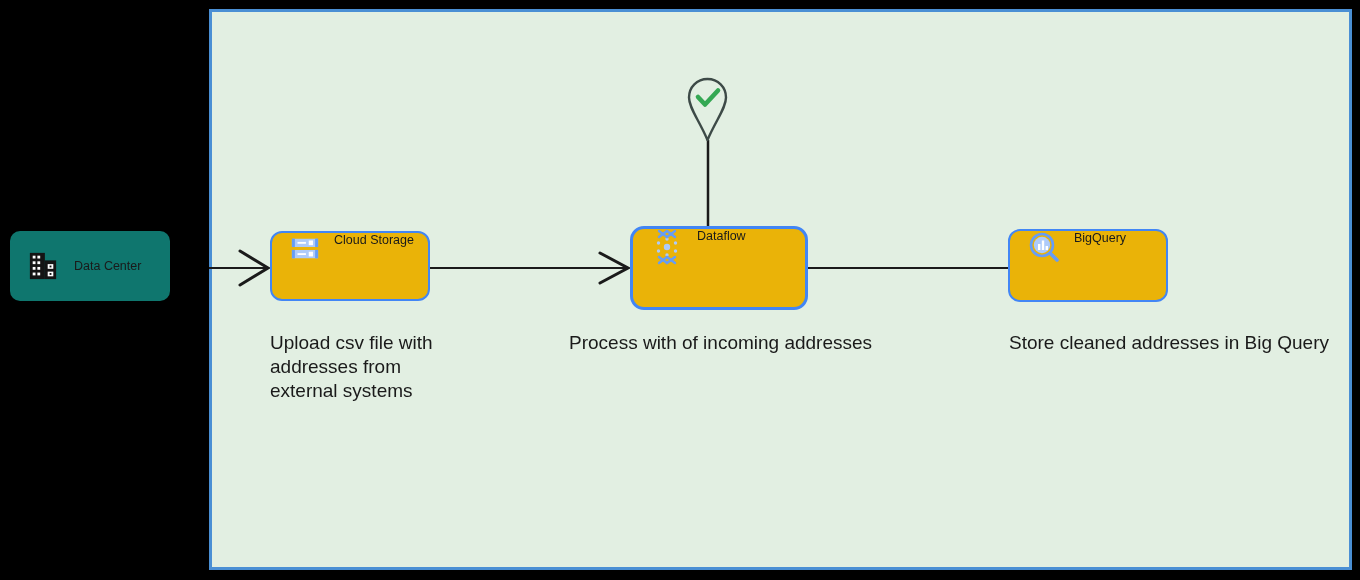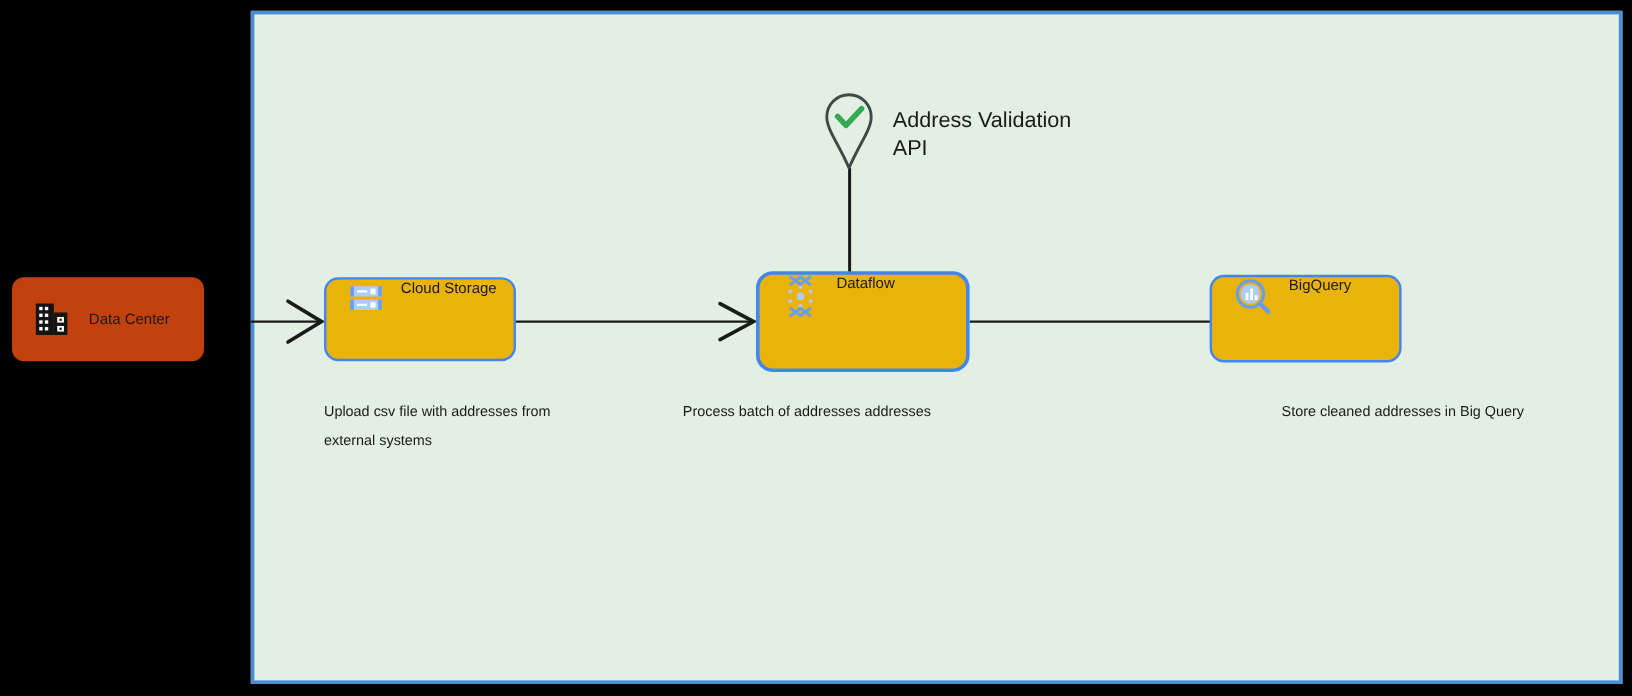--- a/index.html
+++ b/index.html
@@ -28,21 +28,21 @@
     box-sizing: border-box;
   }
 
   
   #data-center-node {
     position: absolute;
     left: 10px;
     top: 231px;
     width: 160px;
     height: 70px;
-    background: #c2410c;
+    background: #0f766e;
     border-radius: 10px;
     display: flex;
     align-items: center;
     box-sizing: border-box;
   }
   #data-center-node .node-icon {
     margin-left: 18px;
     width: 30px;
     height: 30px;
     flex: 0 0 auto;
@@ -147,21 +147,21 @@
     left: 0;
     top: 0;
     width: 1360px;
     height: 580px;
     pointer-events: none;
   }
 
   
   .caption {
     position: absolute;
-    font-size: 12px;
+    font-size: 19px;
     line-height: 24px;
     color: #1a1a1a;
   }
   #caption-upload {
     left: 270px;
     top: 331px;
     width: 200px;
   }
   #caption-process {
     left: 569px;
@@ -286,21 +286,20 @@
     <path d="M22.2 22.2 L29 29" stroke="#669df6" stroke-width="3.6" stroke-linecap="round"></path>
   </svg>
   <span class="node-label">BigQuery</span>
 </div>
 
 <div id="address-api-node">
   <svg class="pin-icon" viewBox="0 0 45 68">
     <path d="M22.5 3 C33 3 41 11.2 41 21.5 C41 32 31 44 22.5 64 C14 44 4 32 4 21.5 C4 11.2 12 3 22.5 3 Z" fill="none" stroke="#3d4a47" stroke-width="2.4" stroke-linejoin="round"></path>
     <path d="M13 21 L20 28.5 L33 14.5" fill="none" stroke="#34a853" stroke-width="4.6" stroke-linecap="round" stroke-linejoin="round"></path>
   </svg>
-  <div class="api-label">Address Validation API</div>
 </div>
 
 <div id="caption-upload" class="caption">
   <span>Upload csv file with addresses</span>
   <span>from external systems</span>
 </div>
-<div id="caption-process" class="caption">Process batch of addresses addresses</div>
+<div id="caption-process" class="caption">Process with of incoming addresses</div>
 <div id="caption-store" class="caption">Store cleaned addresses in Big Query</div>
 
 </body></html>

